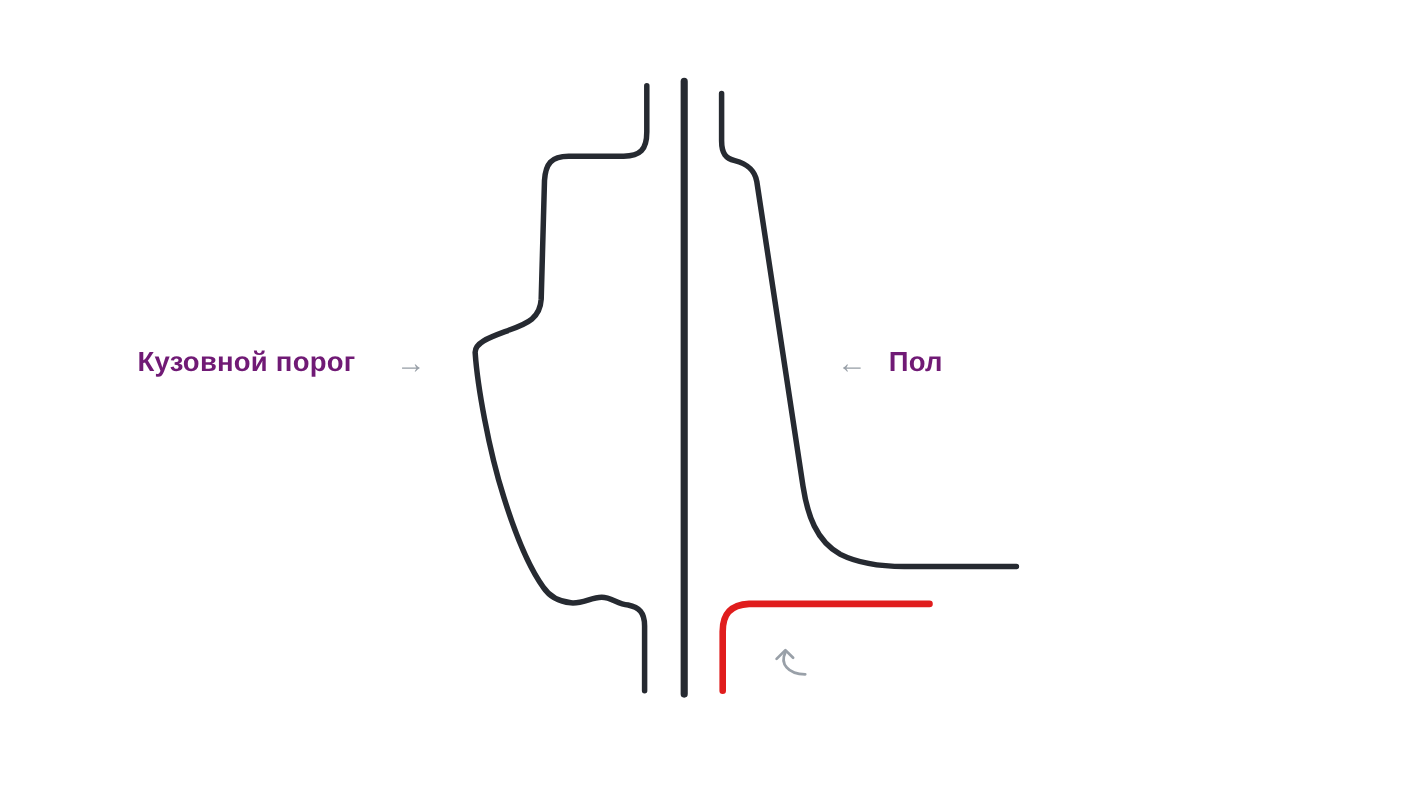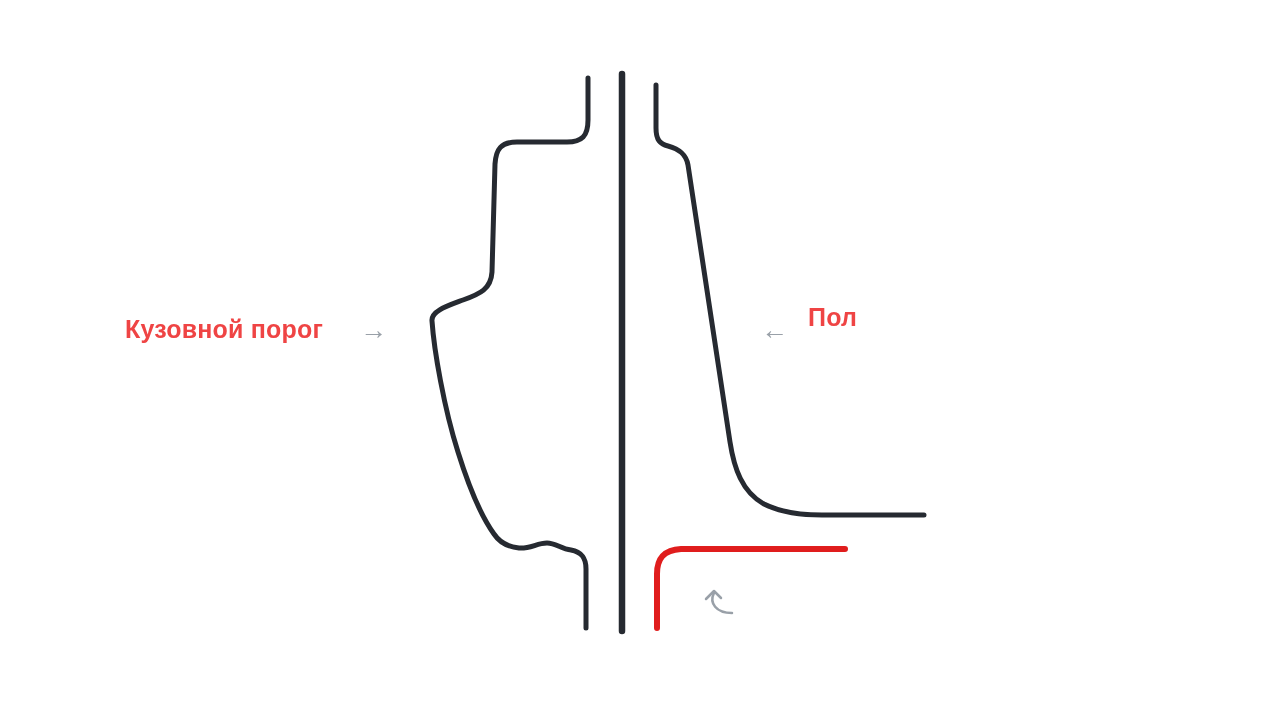--- a/index.html
+++ b/index.html
@@ -17,21 +17,21 @@
   }
   .canvas svg {
     position: absolute;
     left: 0;
     top: 0;
   }
   .label {
     position: absolute;
     font-weight: 700;
     font-size: 25px;
-    color: #ef4444;
+    color: #701a75;
     letter-spacing: 0.2px;
     white-space: nowrap;
     line-height: 1.1;
   }
   .arrow {
     position: absolute;
     font-size: 27px;
     line-height: 1;
     color: #99a0a8;
     font-weight: 400;
@@ -81,16 +81,16 @@
       <path d="M 706 599 L 714 591 L 721 598"></path>
     </g>
   </svg>
 
   <div class="label" style="left:125px; top:316px;">Кузовной порог</div>
 
   <div class="arrow" style="left:360px; top:317px;">→</div>
 
   <div class="arrow" style="left:761px; top:317px;">←</div>
 
-  <div class="label" style="left:808px; top:304px;">Пол</div>
+  <div class="label" style="left:808px; top:316px;">Пол</div>
 
 
 </div>
 
 </body></html>

